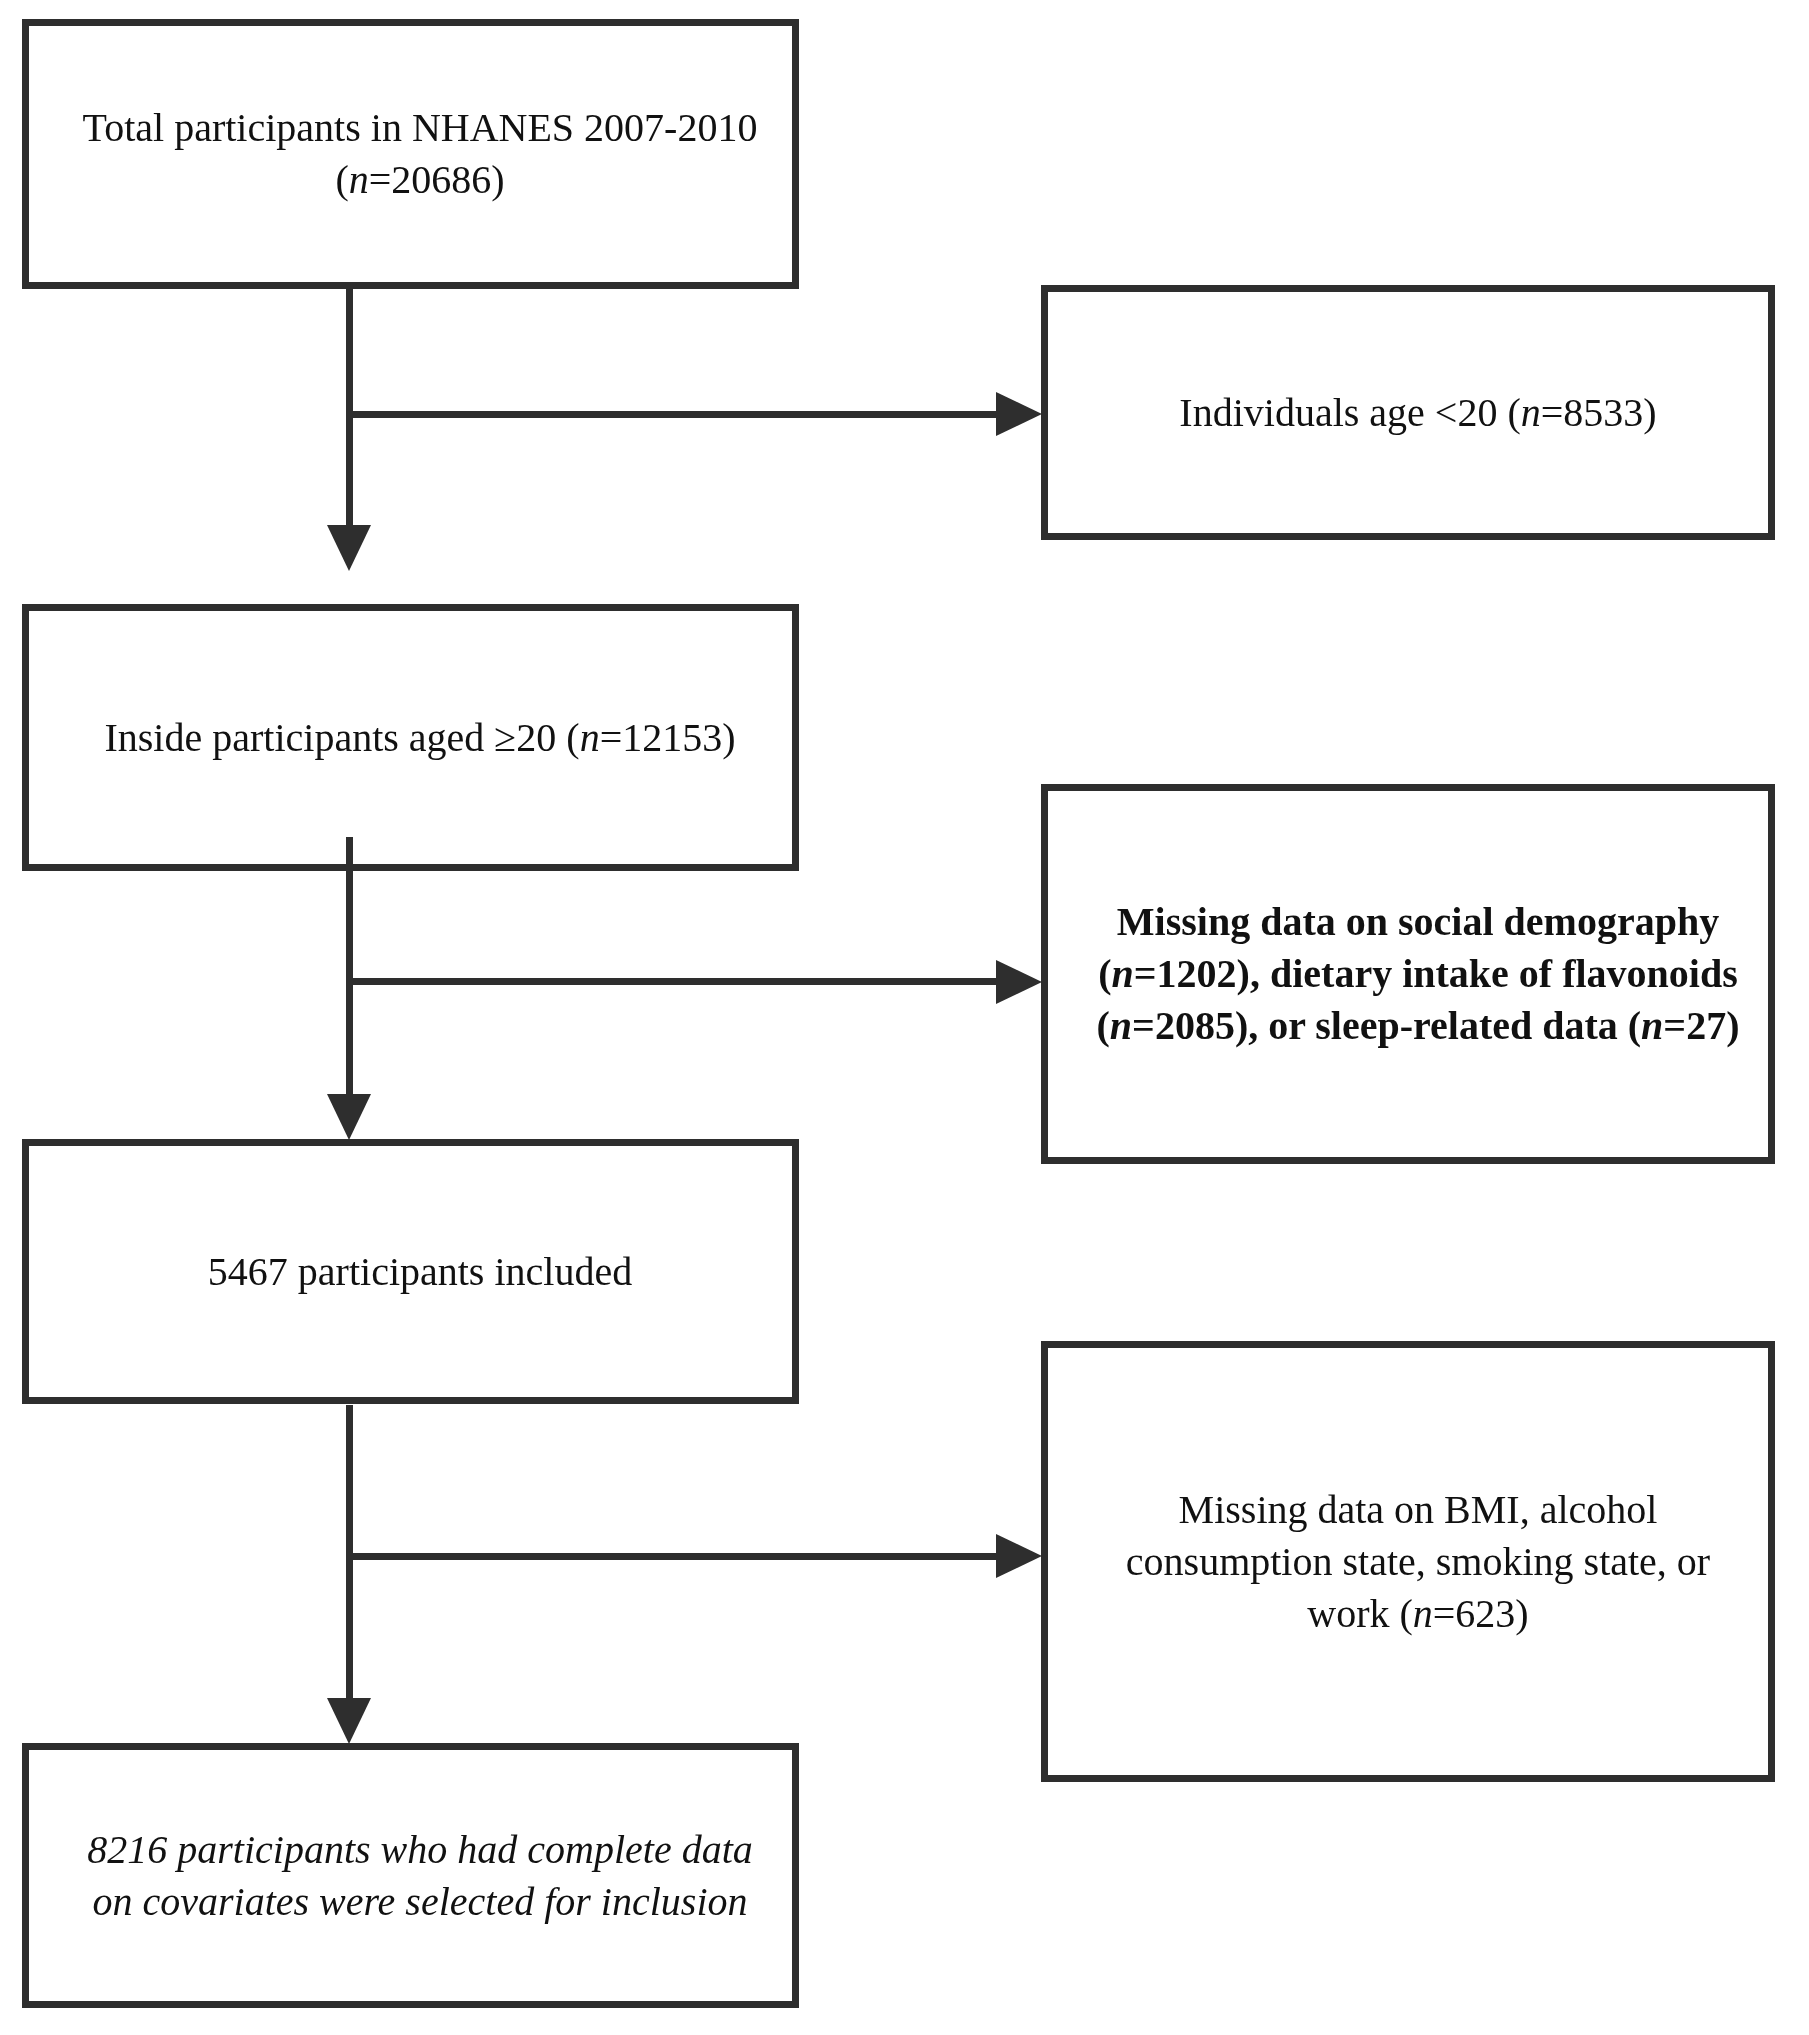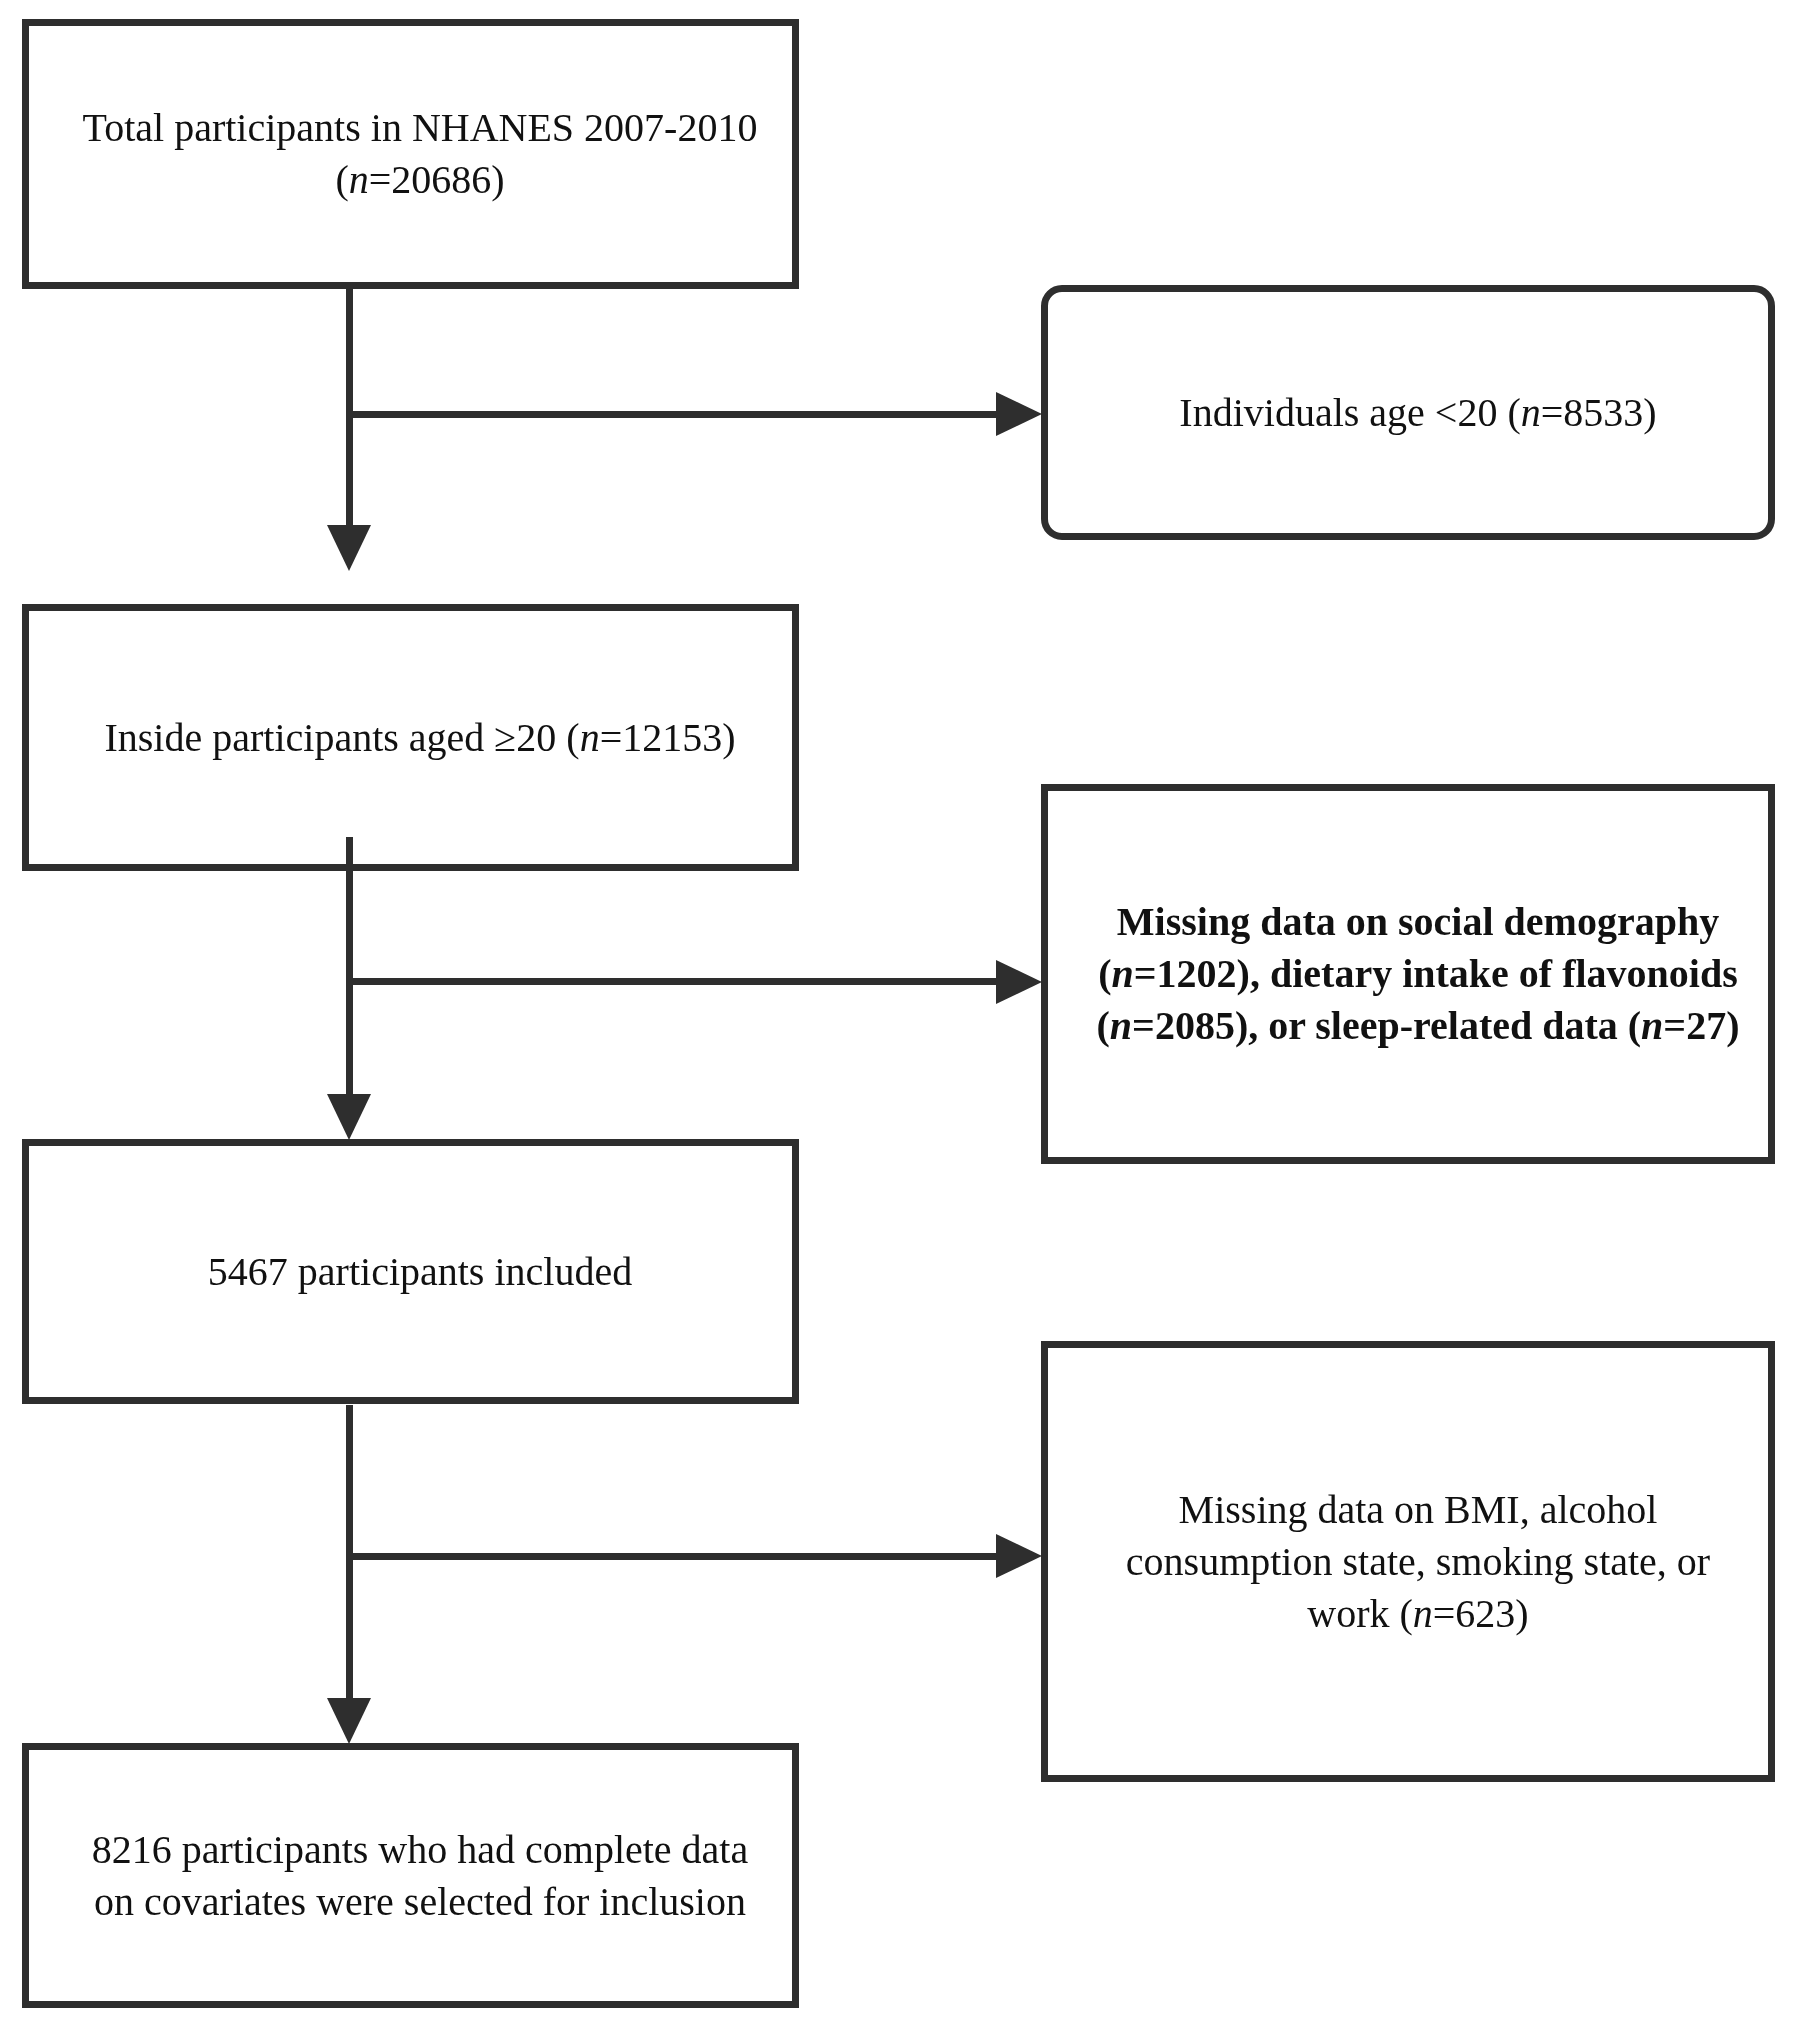--- a/index.html
+++ b/index.html
@@ -37,23 +37,23 @@
     letter-spacing: 0px;
     white-space: pre-line;
   }
   .fc-box .fc-text i {
     font-style: italic;
   }
   
   #box-total            { left: 21.5px;  top: 19px;   width: 777px; height: 270px; }
   #box-aged20           { left: 21.5px;  top: 570px;  width: 777px; height: 267px; margin-top: 34px; }
   #box-included         { left: 21.5px;  top: 1139px; width: 777px; height: 265px; }
-  #box-final            { left: 21.5px;  top: 1743px; width: 777px; height: 265px; }
+  #box-final            { left: 21.5px;  top: 1743px; width: 777px; height: 265px; font-style: italic; }
   
-  #box-excl-age         { left: 1041px; top: 285px;  width: 734px; height: 255px; border-radius: 21px; }
+  #box-excl-age         { left: 1041px; top: 285px;  width: 734px; height: 255px; }
   #box-excl-missing1    { left: 1041px; top: 784px; width: 734px; height: 380px; font-weight: bold; }
   #box-excl-missing2    { left: 1041px; top: 1341px; width: 734px; height: 441px; }
 
   
   .v-line {
     position: absolute;
     width: 7.4px;
     background: #2e2e2e;
     left: 346px;
   }

